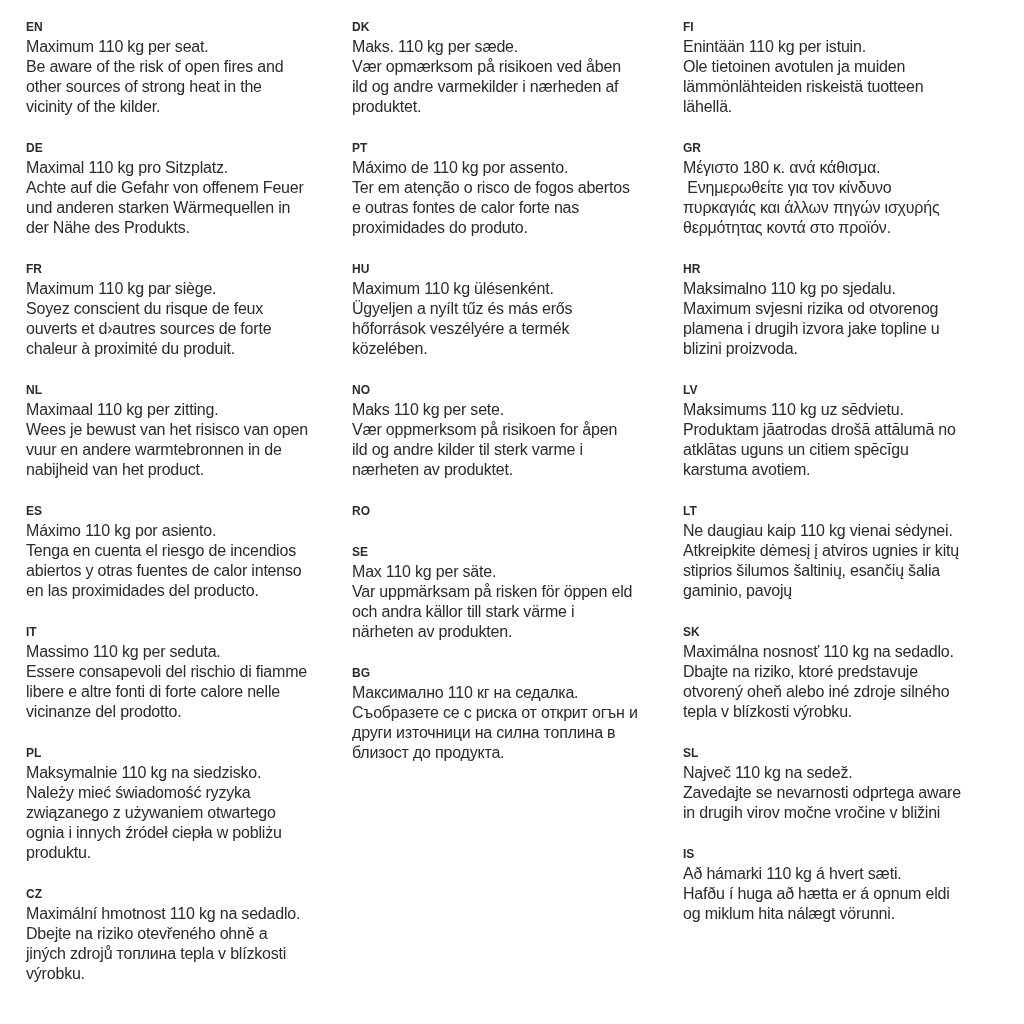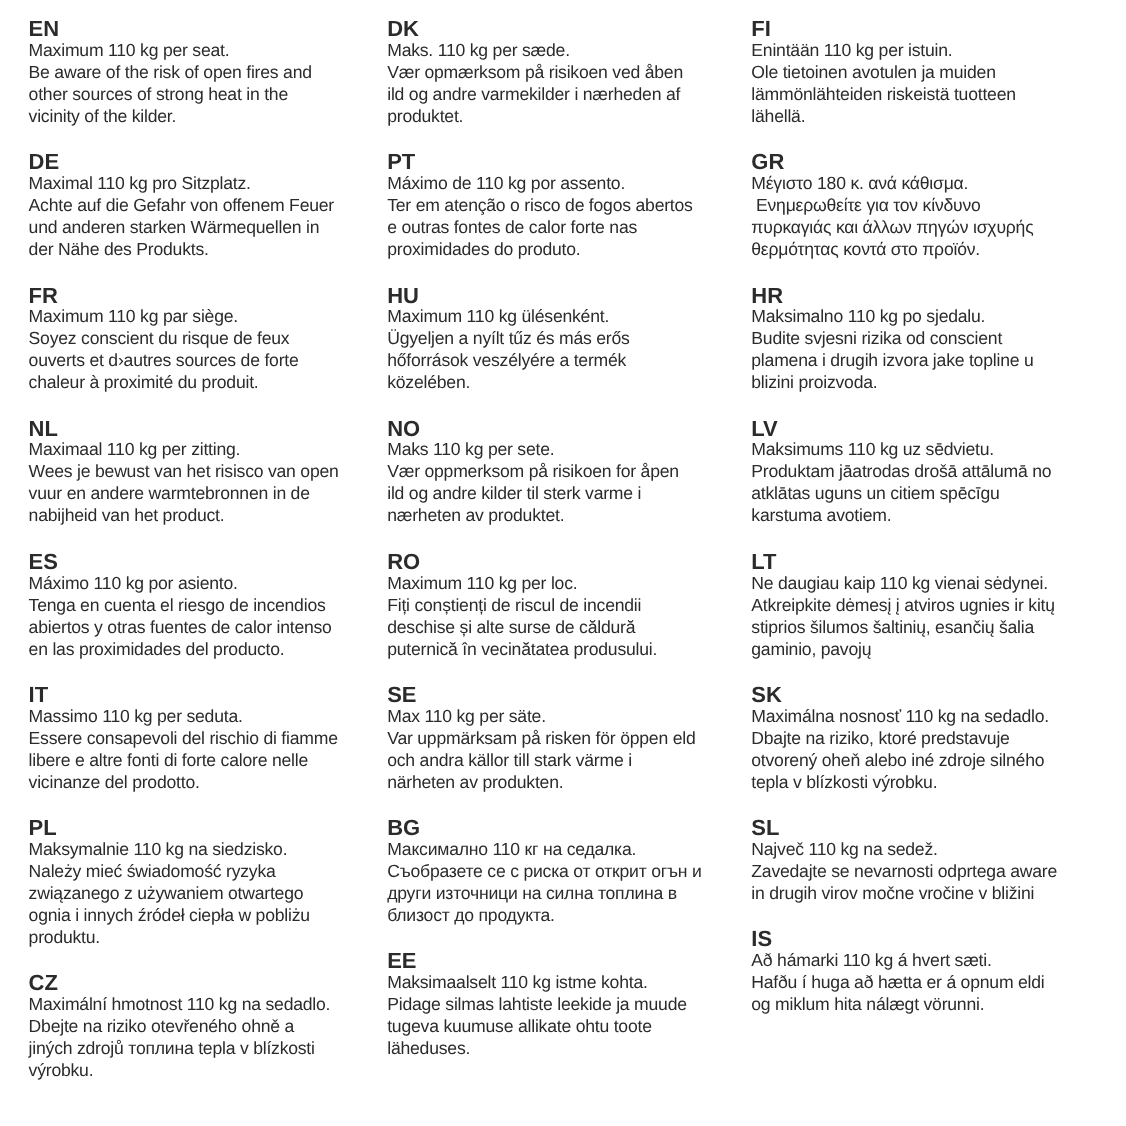--- a/index.html
+++ b/index.html
@@ -24,21 +24,21 @@
     align-items: start;
   }
   .lang-column {
     display: block;
   }
   .lang-block {
     margin: 0 0 21px 0;
   }
   .lang-heading {
     font-weight: 700;
-    font-size: 20px;
+    font-size: 12px;
     line-height: 20px;
     white-space: pre;
   }
   .warning-line {
     font-size: 16px;
     line-height: 20px;
     white-space: pre;
     letter-spacing: -0.2px;
   }
 </style>
@@ -164,26 +164,20 @@
     <div>
           <div class="warning-line">Maks 110 kg per sete.</div>
           <div class="warning-line">Vær oppmerksom på risikoen for åpen</div>
           <div class="warning-line">ild og andre kilder til sterk varme i</div>
           <div class="warning-line">nærheten av produktet.</div>
         </div>
   </div>
 
   <div class="lang-block">
     <div class="lang-heading">RO</div>
-    <div>
-          <div class="warning-line">Maximum 110 kg per loc.</div>
-          <div class="warning-line">Fiți conștienți de riscul de incendii</div>
-          <div class="warning-line">deschise și alte surse de căldură</div>
-          <div class="warning-line">puternică în vecinătatea produsului.</div>
-        </div>
   </div>
 
   <div class="lang-block">
     <div class="lang-heading">SE</div>
     <div>
           <div class="warning-line">Max 110 kg per säte.</div>
           <div class="warning-line">Var uppmärksam på risken för öppen eld</div>
           <div class="warning-line">och andra källor till stark värme i</div>
           <div class="warning-line">närheten av produkten.</div>
         </div>
@@ -192,29 +186,20 @@
   <div class="lang-block">
     <div class="lang-heading">BG</div>
     <div>
           <div class="warning-line">Максимално 110 кг на седалка.</div>
           <div class="warning-line">Съобразете се с риска от открит огън и</div>
           <div class="warning-line">други източници на силна топлина в</div>
           <div class="warning-line">близост до продукта.</div>
         </div>
   </div>
 
-  <div class="lang-block">
-    <div class="lang-heading">EE</div>
-    <div>
-          <div class="warning-line">Maksimaalselt 110 kg istme kohta.</div>
-          <div class="warning-line">Pidage silmas lahtiste leekide ja muude</div>
-          <div class="warning-line">tugeva kuumuse allikate ohtu toote</div>
-          <div class="warning-line">läheduses.</div>
-        </div>
-  </div>
 </section>
   <section class="lang-column">
   <div class="lang-block">
     <div class="lang-heading">FI</div>
     <div>
           <div class="warning-line">Enintään 110 kg per istuin.</div>
           <div class="warning-line">Ole tietoinen avotulen ja muiden</div>
           <div class="warning-line">lämmönlähteiden riskeistä tuotteen</div>
           <div class="warning-line">lähellä.</div>
         </div>
@@ -227,21 +212,21 @@
           <div class="warning-line"> Ενημερωθείτε για τον κίνδυνο</div>
           <div class="warning-line">πυρκαγιάς και άλλων πηγών ισχυρής</div>
           <div class="warning-line">θερμότητας κοντά στο προϊόν.</div>
         </div>
   </div>
 
   <div class="lang-block">
     <div class="lang-heading">HR</div>
     <div>
           <div class="warning-line">Maksimalno 110 kg po sjedalu.</div>
-          <div class="warning-line">Budite svjesni rizika od conscient</div>
+          <div class="warning-line">Maximum svjesni rizika od otvorenog</div>
           <div class="warning-line">plamena i drugih izvora jake topline u</div>
           <div class="warning-line">blizini proizvoda.</div>
         </div>
   </div>
 
   <div class="lang-block">
     <div class="lang-heading">LV</div>
     <div>
           <div class="warning-line">Maksimums 110 kg uz sēdvietu.</div>
           <div class="warning-line">Produktam jāatrodas drošā attālumā no</div>

